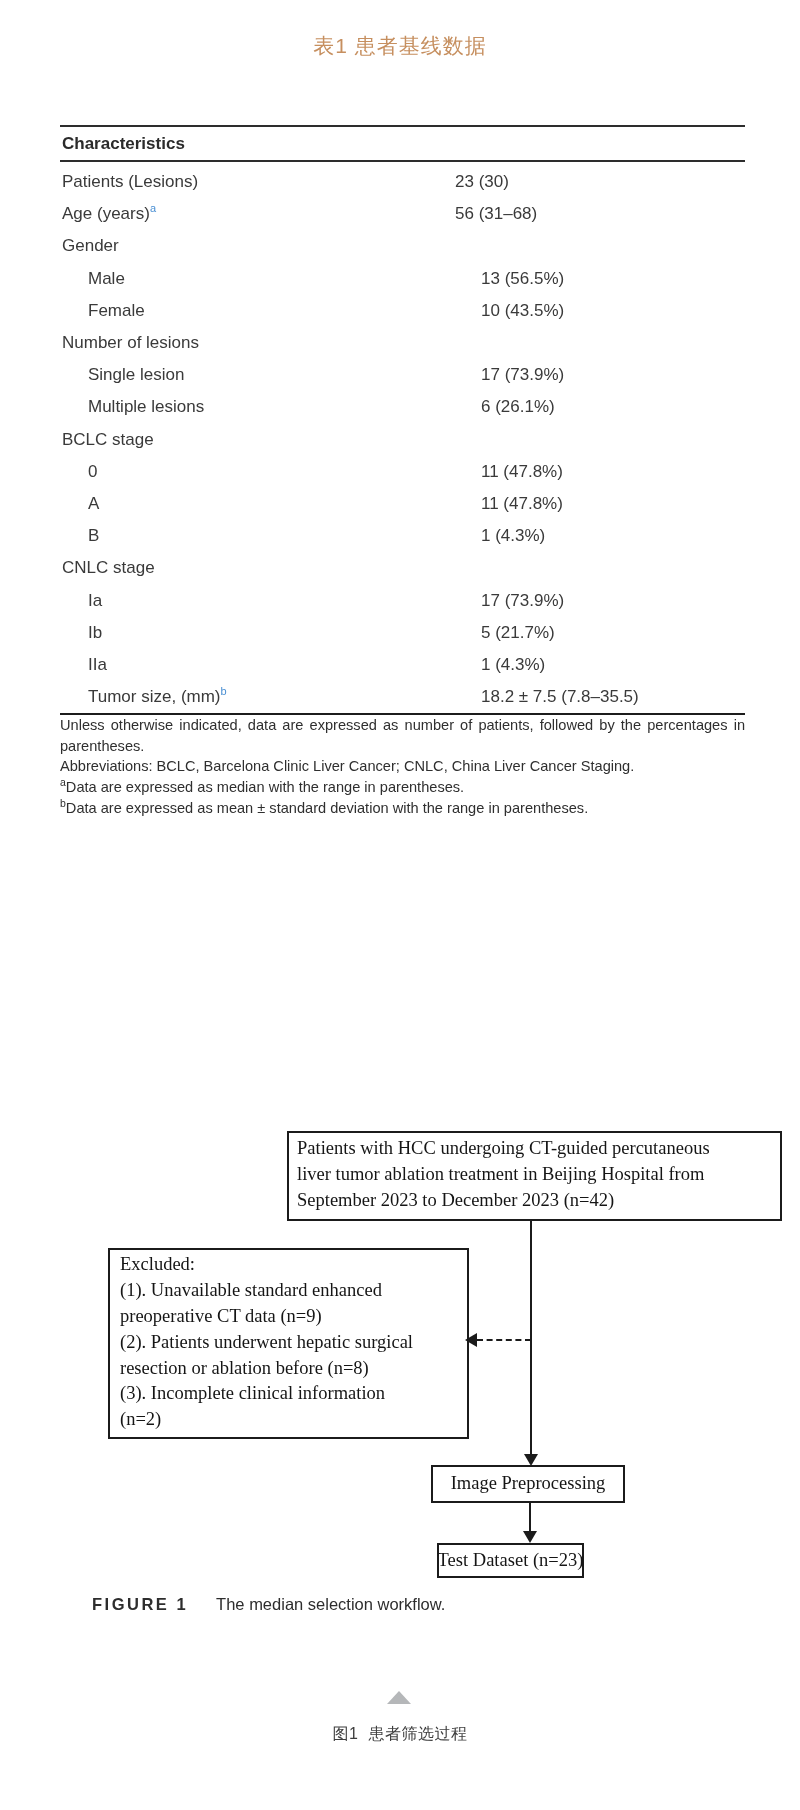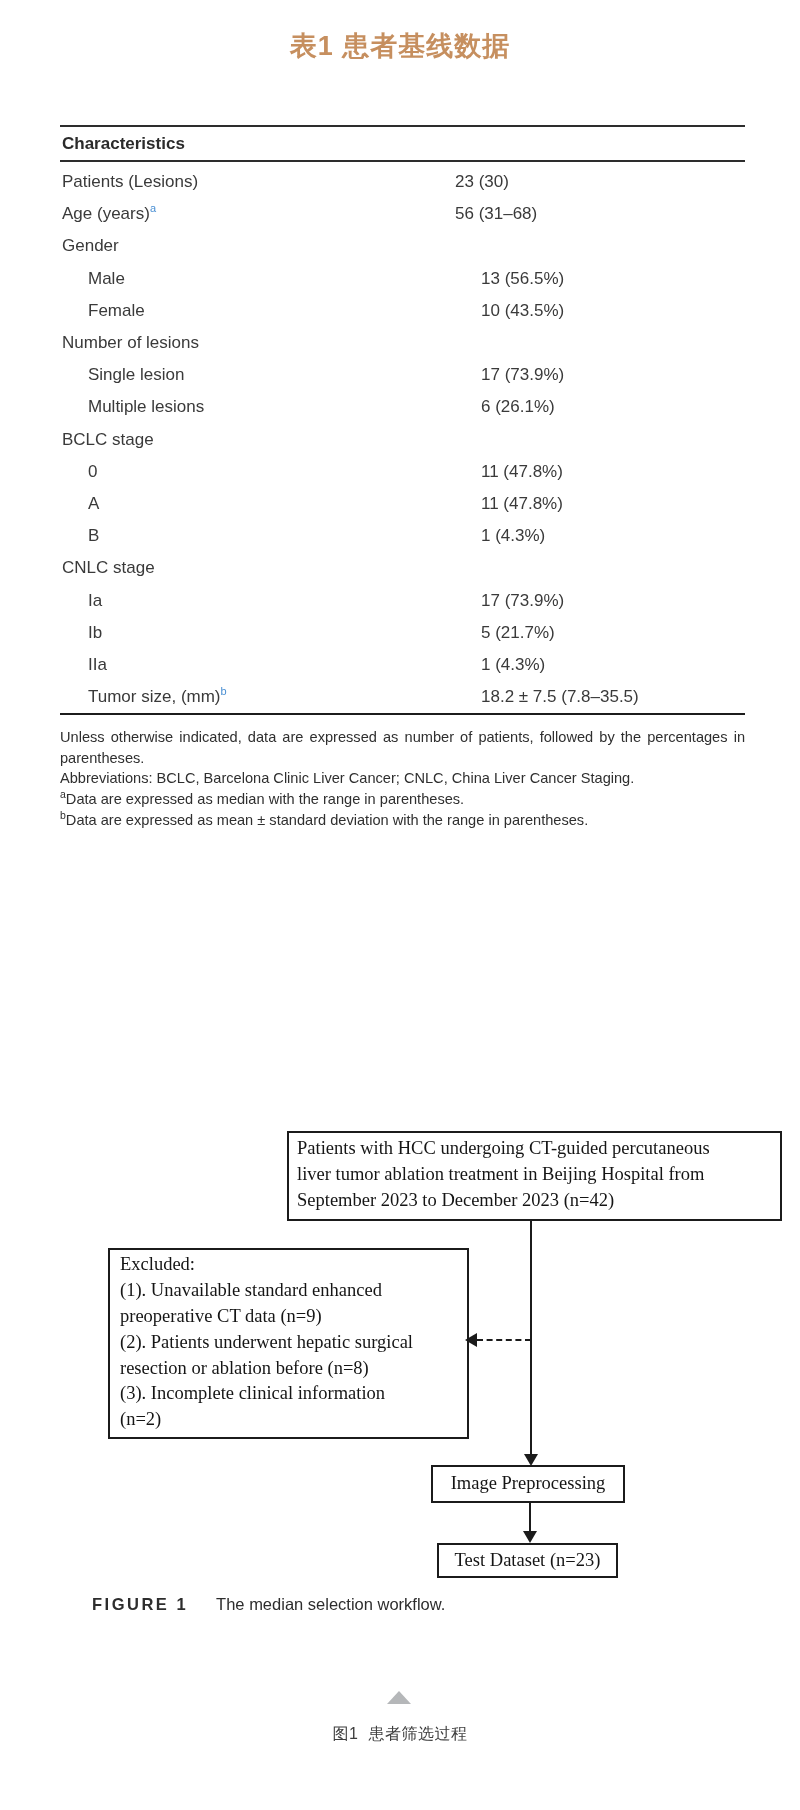--- a/index.html
+++ b/index.html
@@ -10,56 +10,56 @@
     --triangle-gray:#b5b7b9;
   }
   html,body{margin:0;padding:0;background:#ffffff;}
   .page{
     position:relative;width:800px;height:1810px;background:#ffffff;
     font-family:"Liberation Sans","DejaVu Sans",sans-serif;overflow:hidden;
   }
 
   
   .table-title{
-    padding-top:33px;text-align:center;font-weight:bold;font-size:27px;
+    padding-top:33px;text-align:center;font-weight:normal;font-size:21px;
     line-height:26px;color:var(--title-orange,#c68f5f);letter-spacing:1px;
   }
 
   
   .btable{margin:66px 55px 0 60px;}
   .t-header{
     border-top:2px solid #2d2d2d;border-bottom:2px solid #2d2d2d;
     font-weight:bold;font-size:17px;color:#2b2b2b;padding:6px 2px 5px;line-height:22px;
   }
   .t-body{padding-top:4px;border-bottom:2.5px solid #1c1c1c;}
   .t-row{display:flex;align-items:center;height:32.2px;font-size:17px;color:var(--text-dark,#3a3a3a);}
   .t-label{width:393px;padding-left:2px;white-space:nowrap;}
   .t-row.indent .t-label{padding-left:28px;}
   .t-value{flex:1;white-space:nowrap;}
   sup.sup-blue{color:var(--superscript-blue,#4a8fd3);font-size:11px;line-height:0;}
 
   
-  .footnotes{margin:12px 55px 0 60px;font-size:14.6px;line-height:20.6px;color:#2f2f2f;}
+  .footnotes{margin:0 55px 0 60px;font-size:14.6px;line-height:20.6px;color:#2f2f2f;}
   .footnotes p{margin:0;text-align:justify;}
   .footnotes sup{font-size:10.5px;line-height:0;}
 
   
   .flowchart{
     position:absolute;left:0;top:1128px;width:800px;height:540px;
     font-family:"Liberation Serif","DejaVu Serif",serif;color:#151515;margin-left:44px;
   }
   .fc-box{
     position:absolute;box-sizing:border-box;border:2px solid var(--flow-black,#1b1b1b);
     background:#ffffff;font-size:18.5px;line-height:1.4;white-space:pre-line;
   }
   .top-box{left:243px;top:3px;width:495px;padding:3px 8px 5px;}
   .excluded-box{left:64px;top:120px;width:361px;padding:2px 10px 4px;}
   .small-box{display:flex;align-items:center;justify-content:center;white-space:nowrap;}
   .preprocessing-box{left:387px;top:337px;width:194px;height:38px;}
-  .test-box{left:393px;top:415px;width:181px;height:35px;}
+  .test-box{left:393px;top:415px;width:147px;height:35px;}
 
   .fc-vline{position:absolute;width:2px;background:var(--flow-black,#1b1b1b);}
   .v1{left:486px;top:91px;height:237px;}
   .v2{left:485px;top:375px;height:29px;}
   .fc-arrow-down{
     position:absolute;width:0;height:0;
     border-left:7px solid transparent;border-right:7px solid transparent;
     border-top:12px solid var(--flow-black,#1b1b1b);
   }
   .a1{left:480px;top:326px;}

